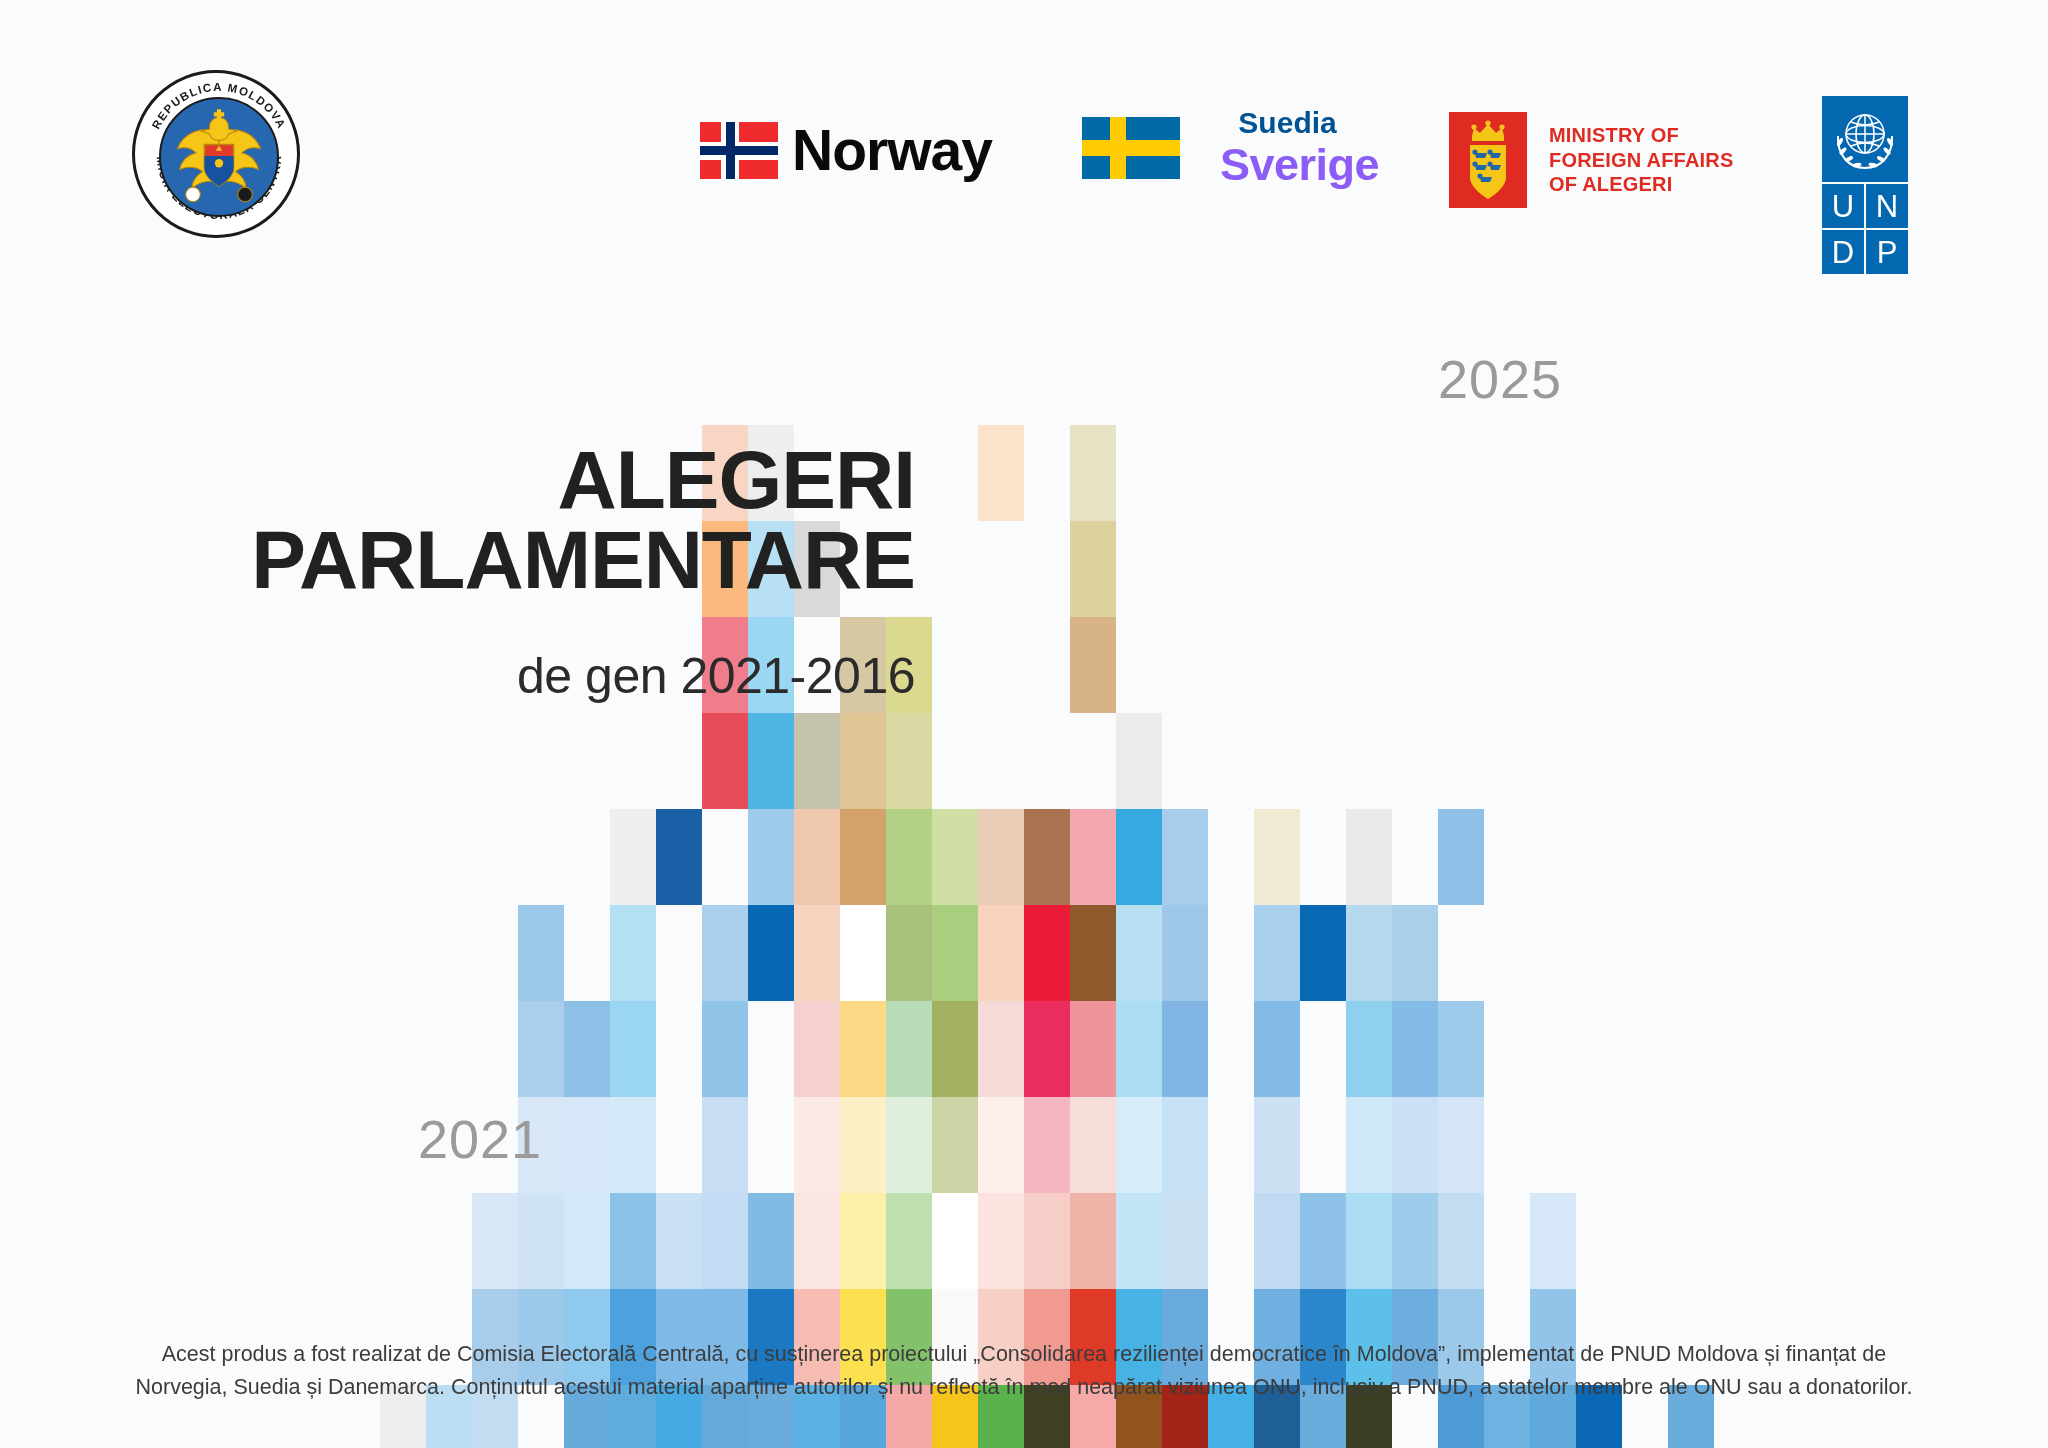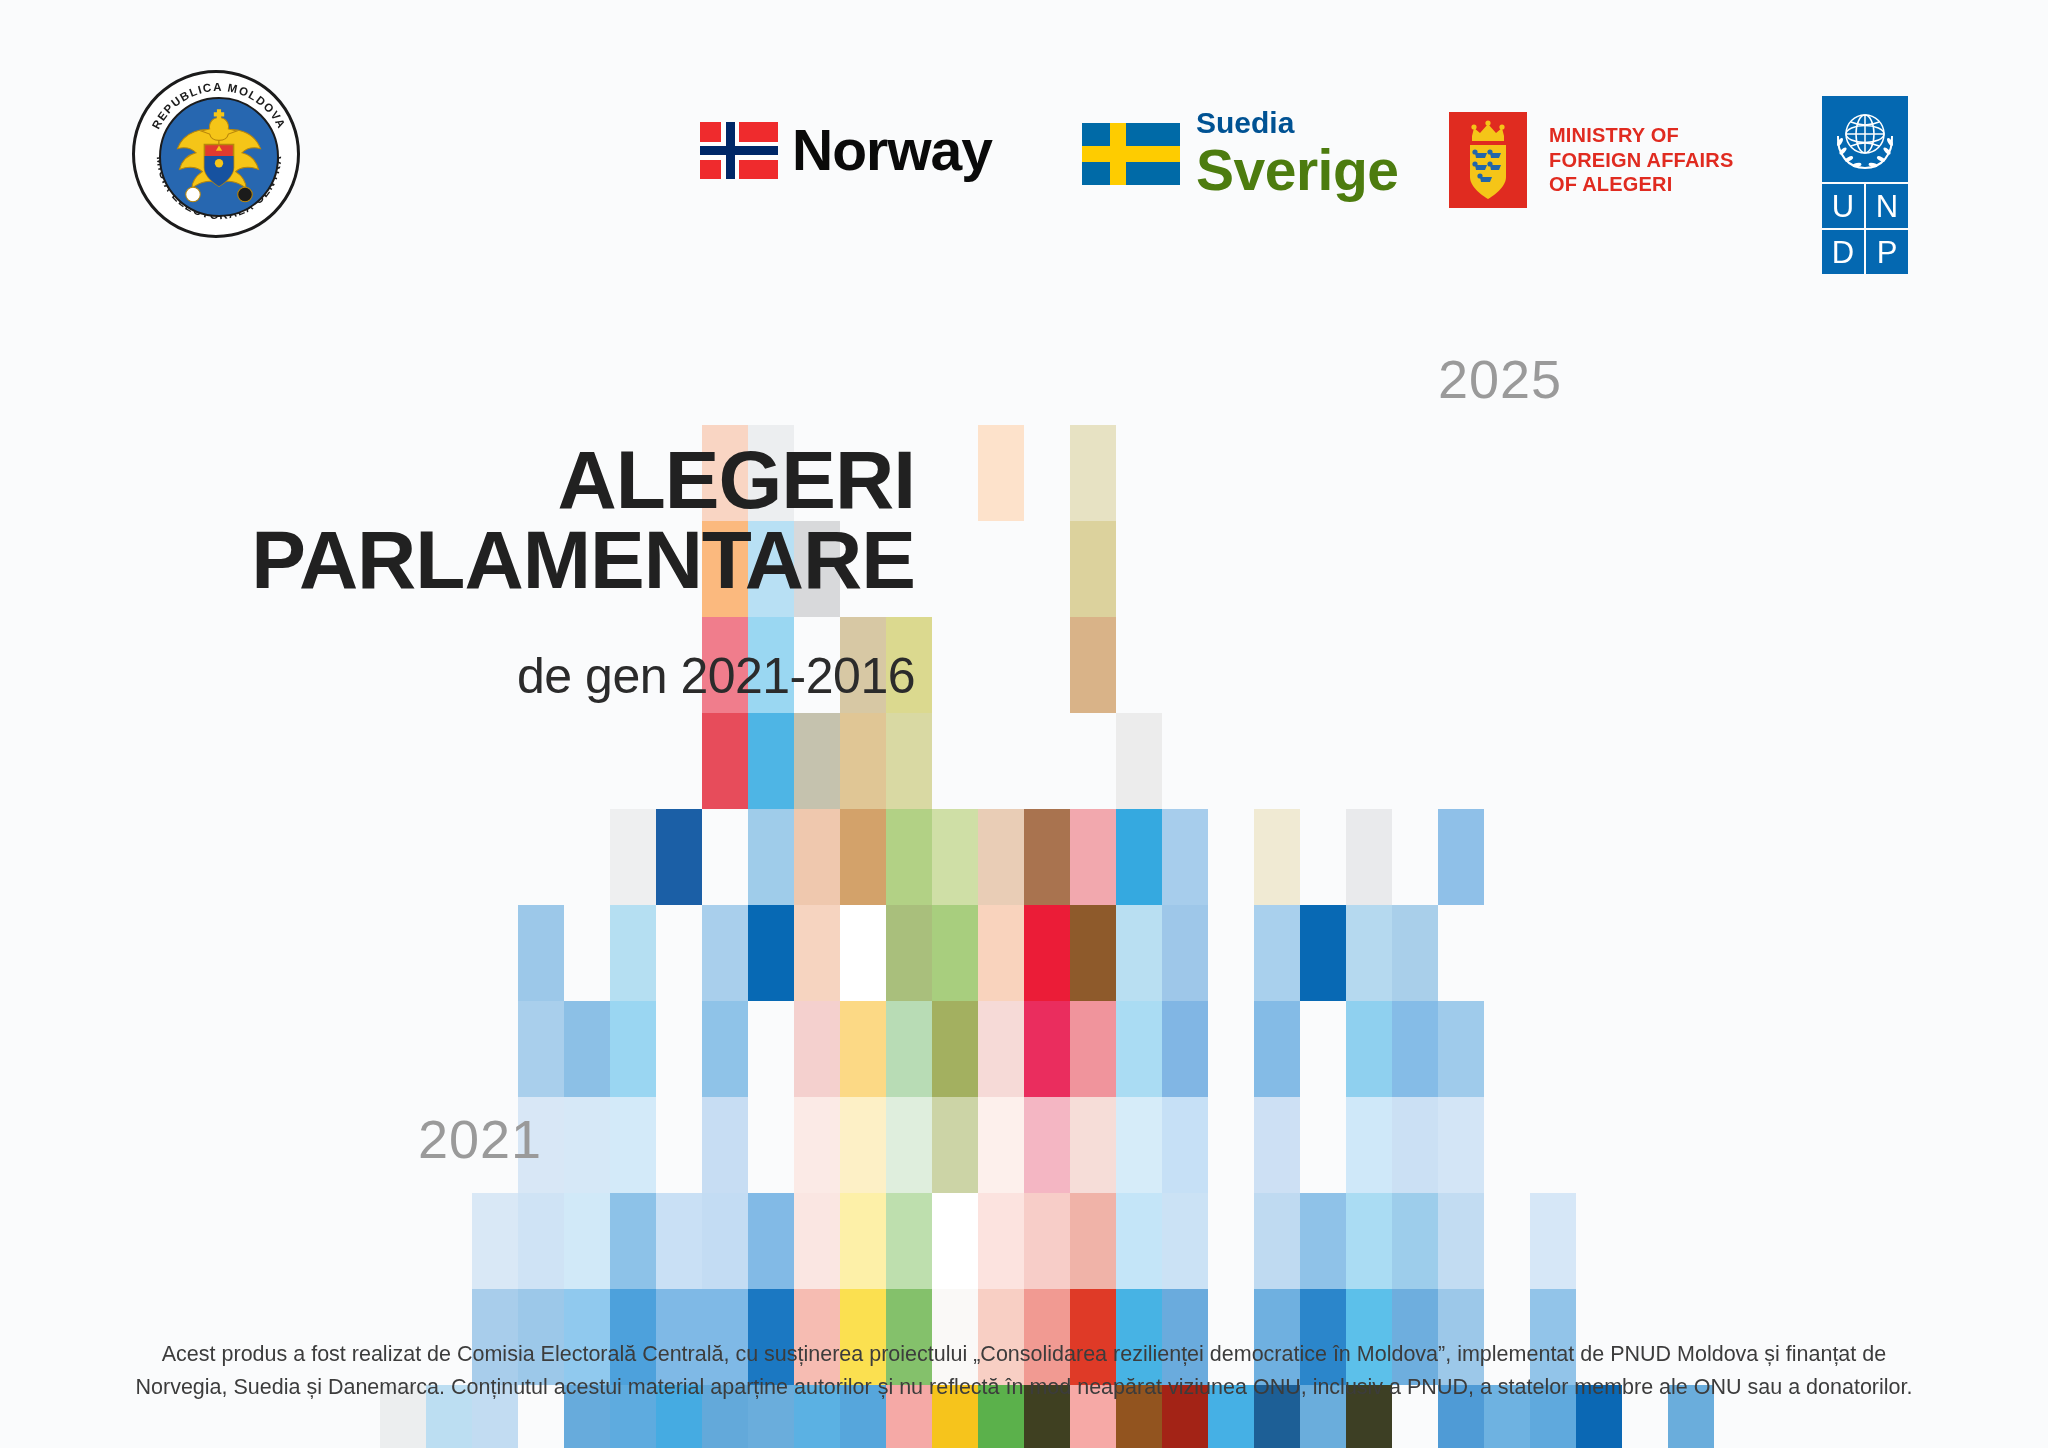--- a/index.html
+++ b/index.html
@@ -125,26 +125,26 @@
     left: 1082px; top: 108px;
   }
   .flag-se {
     position: relative;
     width: 98px; height: 62px;
     background: #006aa7;
     margin-right: 16px;
   }
   .flag-se .v-y { position:absolute; left:28px; top:0; width:16px; height:62px; background:#fecc00; }
   .flag-se .h-y { position:absolute; left:0; top:23px; width:98px; height:16px; background:#fecc00; }
-  .sweden-text { display:flex; flex-direction:column; line-height:1; }
+  .sweden-text { display:flex; flex-direction:column; line-height:1;align-items:center; }
   .sweden-top {
     font-size: 30px; color: #005293; font-weight: bold; letter-spacing: 0px;
   }
   .sweden-bot {
-    font-size: 57px; color: #4d7c0f; font-weight: bold; letter-spacing: -0.5px; margin-top: 4px;
+    font-size: 45px; color: #8b5cf6; font-weight: bold; letter-spacing: -0.5px; margin-top: 4px; margin-left: 24px;
   }
 
   
   .denmark {
     left: 1440px; top: 112px; padding-left: 9px;
   }
   .dk-mark {
     position: relative;
     width: 78px; height: 96px;
     background: #e02b20;

